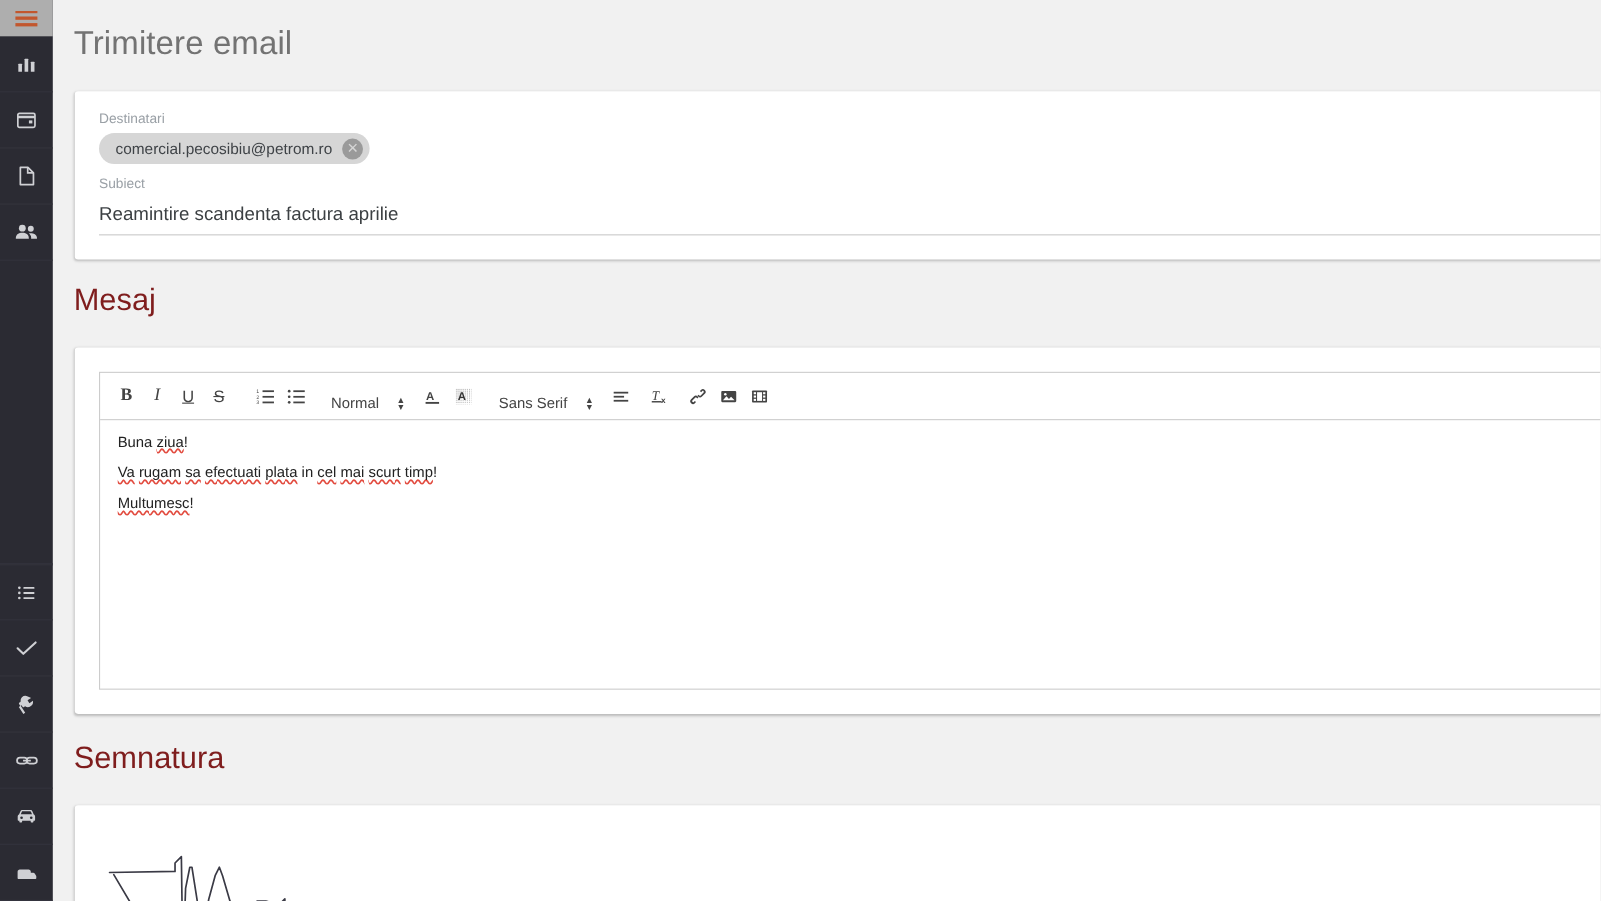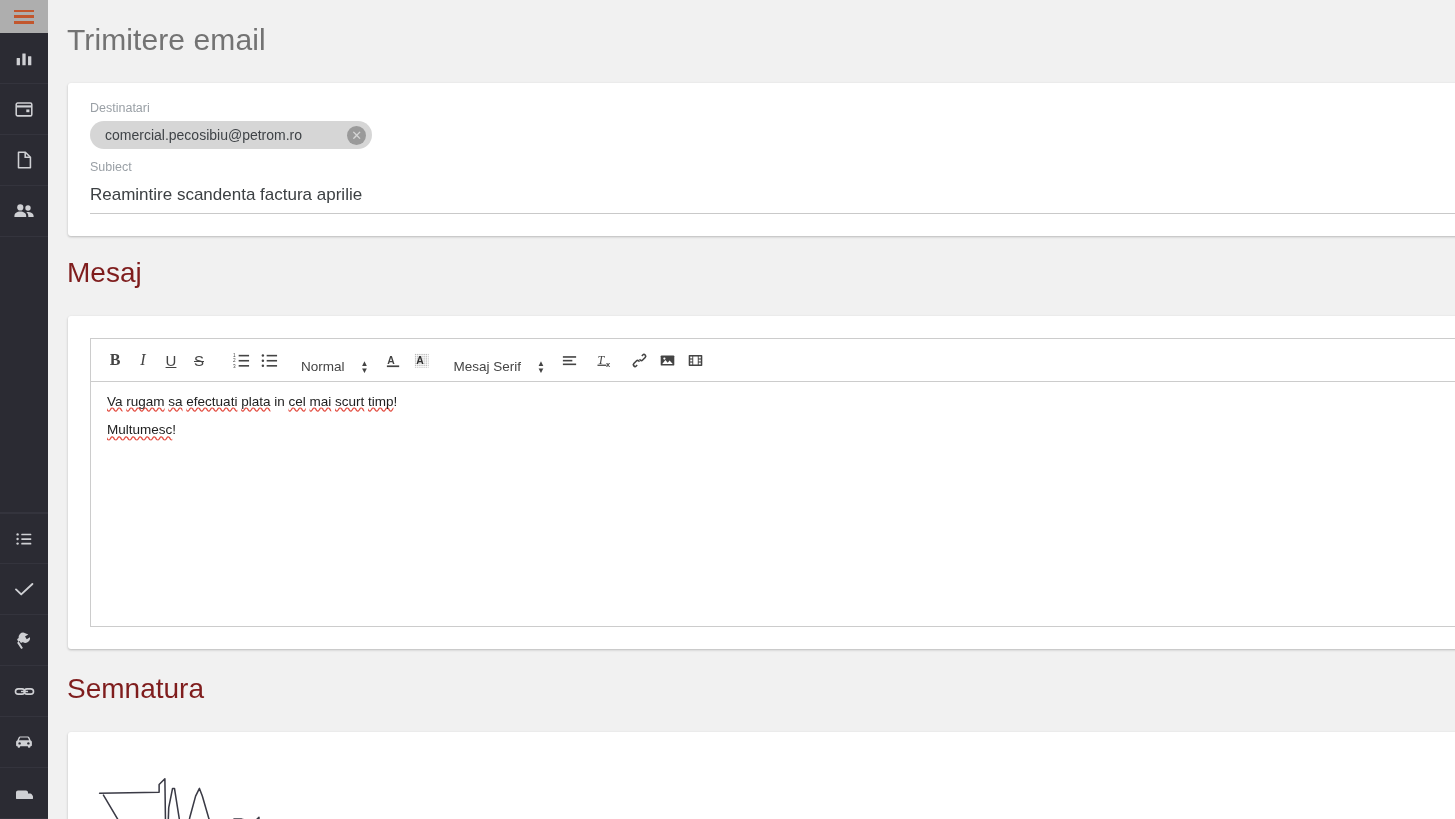--- a/index.html
+++ b/index.html
@@ -88,21 +88,20 @@
   .chips { display: flex; align-items: center; flex-wrap: wrap; margin-bottom: 10px; }
   .chip {
     display: inline-flex; align-items: center;
     background: #d6d6d6;
     border-radius: 16px;
     height: 28px;
     padding: 0 6px 0 15px;
     font-size: 14px;
     color: #3f4347;
     cursor: default;
-    gap: 36px;
   }
   .chip-x {
     width: 19px; height: 19px;
     margin-left: 9px;
     border-radius: 50%;
     background: #9a9a9a;
     color: #d6d6d6;
     display: inline-flex; align-items: center; justify-content: center;
     font-size: 13px;
     line-height: 1;
@@ -383,21 +382,21 @@
                 </pattern>
               </defs>
               <rect x="1.5" y="1.5" width="15" height="15" fill="url(#hatch)"></rect>
               <text x="3.4" y="12.6" font-size="11" font-family="Liberation Sans" font-weight="600" fill="#333">A</text>
             </svg>
           </span>
 
           <span class="tb-gap"></span>
 
           <span class="tb-picker">
-            <span class="lbl">Mesaj Serif</span>
+            <span class="lbl">Sans Serif</span>
             <span class="updown">
                 <span>▲</span>
                 <span>▼</span>
               </span>
           </span>
 
           <span class="tb-gap-sm"></span>
 
           <span class="tb-btn">
             <svg width="17" height="17" viewBox="0 0 18 18" fill="currentColor">
@@ -439,20 +438,21 @@
               <rect x="3.4" y="11.2" width="2.2" height="2" fill="#fff"></rect>
               <rect x="12.4" y="4.8" width="2.2" height="2" fill="#fff"></rect>
               <rect x="12.4" y="8" width="2.2" height="2" fill="#fff"></rect>
               <rect x="12.4" y="11.2" width="2.2" height="2" fill="#fff"></rect>
               <rect x="6.6" y="4.8" width="4.8" height="8.4" fill="#fff"></rect>
             </svg>
           </span>
         </div>
 
         <div class="editor-body" id="editor-body">
+            <p><span>Buna </span><span class="sp">ziua</span><span>!</span></p>
             <p><span class="sp">Va</span><span> </span><span class="sp">rugam</span><span> </span><span class="sp">sa</span><span> </span><span class="sp">efectuati</span><span> </span><span class="sp">plata</span><span> in </span><span class="sp">cel</span><span> </span><span class="sp">mai</span><span> </span><span class="sp">scurt</span><span> </span><span class="sp">timp</span><span>!</span></p>
             <p><span class="sp">Multumesc</span><span>!</span></p>
           </div>
       </div>
     </section>
 
     <h2 class="section-title" id="title-semnatura">Semnatura</h2>
 
     <section class="card" id="card-signature">
       <svg class="sig-canvas" id="sig-canvas" viewBox="0 0 500 150" preserveAspectRatio="xMinYMin meet">

